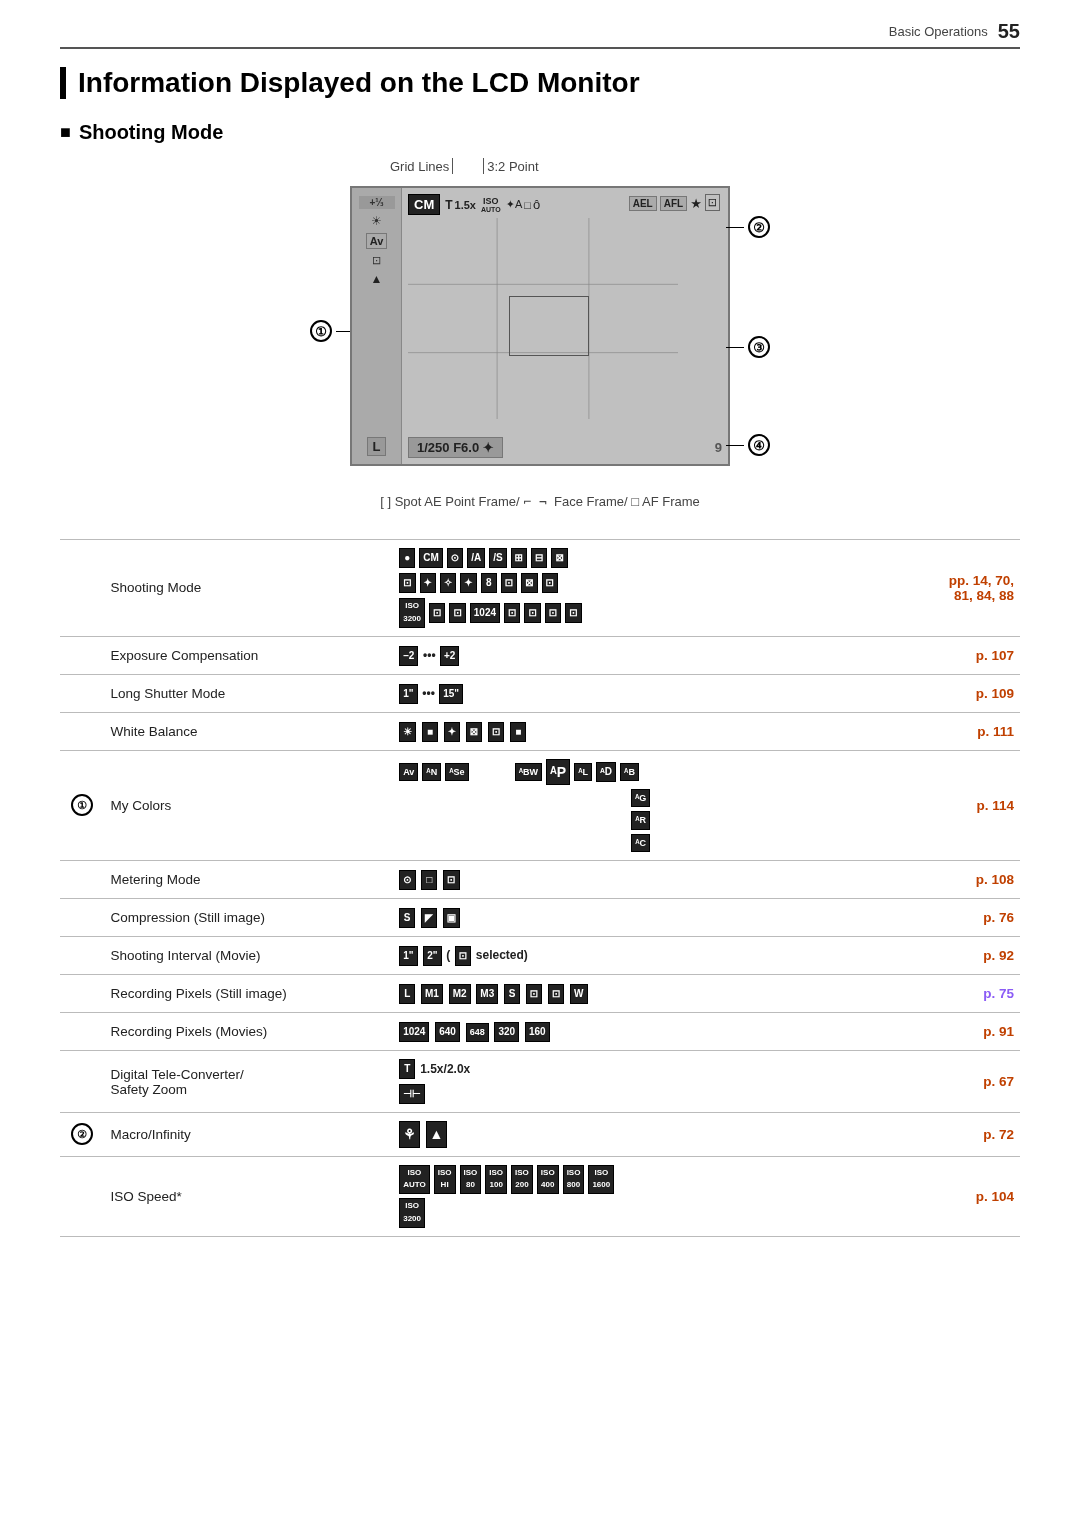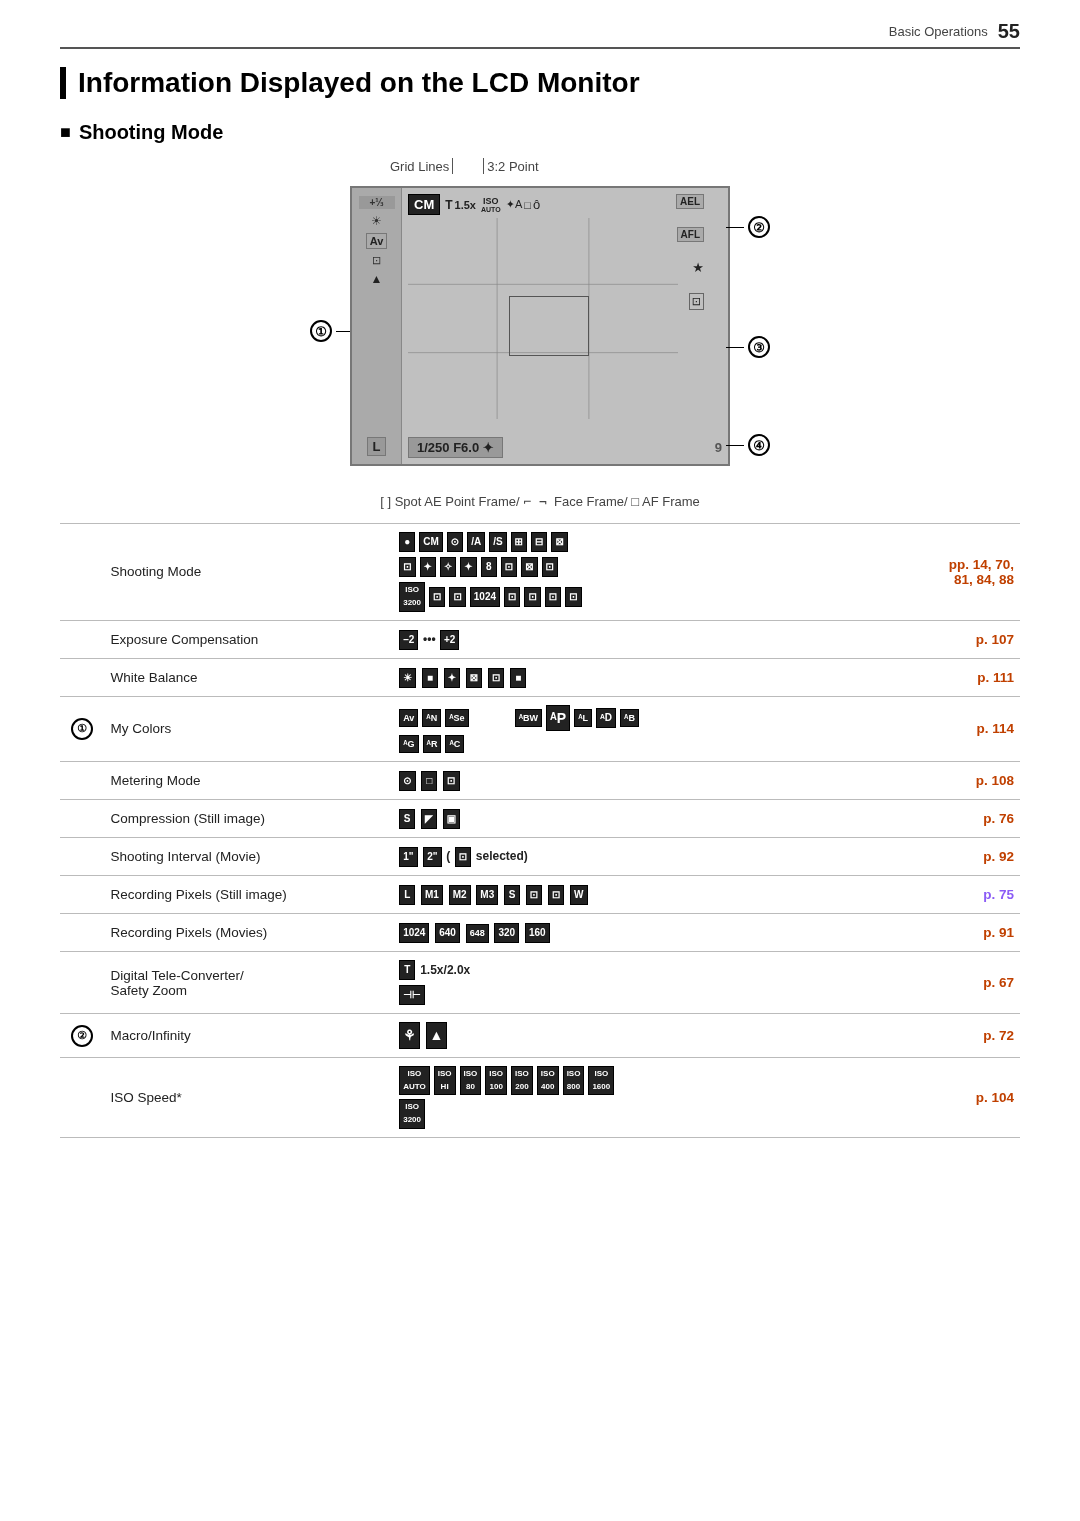--- a/index.html
+++ b/index.html
@@ -80,21 +80,21 @@
       color: #000;
       flex-shrink: 0;
     }
 
     
     .frame-caption {
       font-size: 13px;
       color: #444;
       text-align: center;
       margin-top: 8px;
-      margin-bottom: 4px;
+      margin-bottom: 20px;
     }
 
     
     .info-table {
       width: 100%;
       border-collapse: collapse;
       margin-top: 10px;
     }
     .info-table td {
       padding: 7px 6px;
@@ -208,21 +208,21 @@
             <span>ISO</span>
             <span style="font-size:7px;">AUTO</span>
           </div>
           <div style="font-size:11px; color:#222; display:flex; gap:2px; align-items:center;">
             <span>✦A</span>
             <span>□</span>
             <span style="font-size:13px;">ô</span>
           </div>
         </div>
 
-        <div style="position:absolute; right:24px; top:6px; display:flex; flex-direction:column; gap:18px; align-items:flex-end;">
+        <div style="position:absolute; right:8px; top:6px; display:flex; flex-direction:row; gap:3px; align-items:flex-end;">
           <div style="font-size:10px; font-weight:bold; background:#aaa; border:1px solid #777; padding:1px 3px;">AEL</div>
           <div style="font-size:10px; font-weight:bold; background:#aaa; border:1px solid #777; padding:1px 3px;">AFL</div>
           <div style="font-size:13px; color:#222;">★</div>
           <div style="font-size:11px; color:#222; border:1px solid #666; padding:1px 2px;">⊡</div>
         </div>
 
         <svg style="position:absolute; top:30px; left:6px; right:50px; bottom:40px; width:calc(100% - 56px); height:calc(100% - 75px);">
           <line x1="33%" y1="0" x2="33%" y2="100%" stroke="#888" stroke-width="0.7"></line>
           <line x1="67%" y1="0" x2="67%" y2="100%" stroke="#888" stroke-width="0.7"></line>
           <line x1="0" y1="33%" x2="100%" y2="33%" stroke="#888" stroke-width="0.7"></line>
@@ -308,20 +308,30 @@
       <td class="row-num-cell"></td>
       <td class="col-label">Exposure Compensation</td>
       <td class="col-icons">
         <span class="icon-box">–2</span>
         <span class="icon-text"> ••• </span>
         <span class="icon-box">+2</span>
       </td>
       <td class="col-ref" style="color:#c04000;">p. 107</td>
     </tr>
 
+    <tr>
+      <td class="row-num-cell"></td>
+      <td class="col-label">Long Shutter Mode</td>
+      <td class="col-icons">
+        <span class="icon-box">1"</span>
+        <span class="icon-text"> ••• </span>
+        <span class="icon-box">15"</span>
+      </td>
+      <td class="col-ref" style="color:#c04000;">p. 109</td>
+    </tr>
 
     <tr>
       <td class="row-num-cell"></td>
       <td class="col-label">White Balance</td>
       <td class="col-icons">
         <span class="icon-box">☀</span>
         <span class="icon-box">■</span>
         <span class="icon-box">✦</span>
         <span class="icon-box">⊠</span>
         <span class="icon-box">⊡</span>
@@ -339,21 +349,21 @@
         <div style="display:flex; flex-wrap:wrap; gap:2px; align-items:center; margin-bottom:2px;">
           <span class="icon-box" style="font-size:9px;">Av</span>
           <span class="icon-box" style="font-size:9px;">ᴬN</span>
           <span class="icon-box" style="font-size:9px;">ᴬSe</span>
           <span class="icon-box" style="font-size:9px;margin-left:43px;">ᴬBW</span>
           <span class="icon-box" style="font-size:14px;">ᴬP</span>
           <span class="icon-box" style="font-size:9px;">ᴬL</span>
           <span class="icon-box" style="font-size:10px;">ᴬD</span>
           <span class="icon-box" style="font-size:9px;">ᴬB</span>
         </div>
-        <div style="display:flex; flex-wrap:wrap; gap:2px; align-items:center;">
+        <div style="display:flex; flex-wrap:wrap; gap:2px; align-items:center;flex-direction:column;">
           <span class="icon-box" style="font-size:9px;">ᴬG</span>
           <span class="icon-box" style="font-size:9px;">ᴬR</span>
           <span class="icon-box" style="font-size:9px;">ᴬC</span>
         </div>
       </td>
       <td class="col-ref" style="color:#c04000;">p. 114</td>
     </tr>
 
     <tr>
       <td class="row-num-cell"></td>

